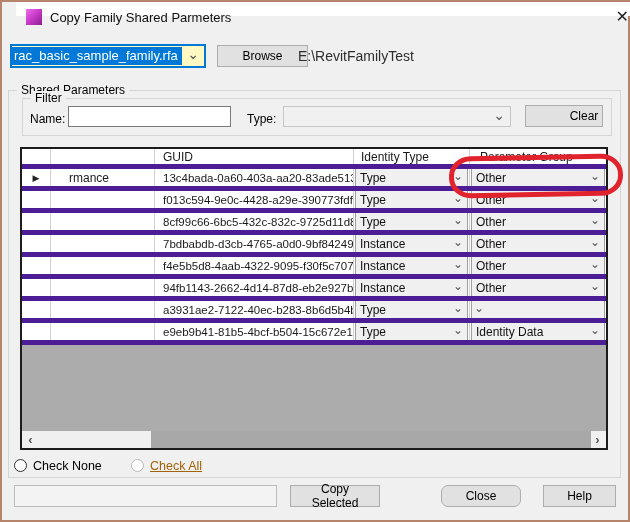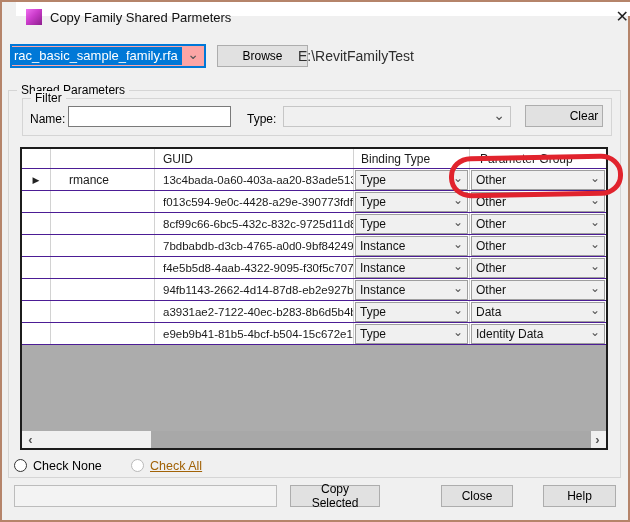--- a/index.html
+++ b/index.html
@@ -9,21 +9,21 @@
   .abs{position:absolute;}
 
   
   .titlebar{left:16px;top:2px;width:626px;height:14px;background:#ffffff;}
   .app-icon{position:absolute;left:10px;top:7px;width:16px;height:16px;
             background:linear-gradient(135deg,#f06ef0 0%,#cb3ccb 45%,#8d1f8d 100%);}
   .win-title{position:absolute;left:34px;top:8px;font-size:13px;color:#111;white-space:nowrap;}
   .win-close{position:absolute;right:13px;top:6px;font-size:16px;color:#222;cursor:pointer;line-height:18px;}
 
   
-  .combo{display:flex;align-items:center;background:#fca5a5;}
+  .combo{display:flex;align-items:center;background:#fef9c3;}
   .family-combo{left:10px;top:44px;width:196px;height:24px;border:2px solid #0078d7;}
   .family-combo .sel{flex:1;background:#0078d7;color:#fff;font-size:13px;padding:1px 1px 2px 2px;
                      white-space:nowrap;overflow:hidden;}
   .chev{color:#555;font-size:14px;line-height:10px;padding:0 5px 4px 5px;}
   .btn{display:flex;align-items:center;justify-content:center;background:#e1e1e1;
        border:1px solid #adadad;font-size:12px;color:#000;cursor:pointer;}
   .browse-btn{left:217px;top:45px;width:91px;height:22px;}
   .path-text{left:298px;top:48px;font-size:14px;color:#2e2e2e;}
 
   
@@ -37,21 +37,21 @@
   .type-label{left:247px;top:112px;}
   .name-input{left:68px;top:106px;width:163px;height:21px;border:1px solid #7a7a7a;background:#fff;
               font-size:12px;padding:0 3px;}
   .type-combo{left:283px;top:106px;width:228px;height:21px;border:1px solid #c6c6c6;background:#f0f0f0;}
   .type-combo .sel{flex:1;}
   .clear-btn{left:525px;top:105px;width:78px;height:22px;padding-left:46px;}
 
   
   .grid{left:20px;top:147px;width:588px;height:303px;border:2px solid #1c1c1c;background:#acacac;
         display:flex;flex-direction:column;overflow:hidden;}
-  .grow{display:flex;width:100%;background:#fff;border-bottom:1px solid #4c1d95;flex:0 0 auto;}
+  .grow{display:flex;width:100%;background:#fff;border-bottom:5px solid #4c1d95;flex:0 0 auto;}
   .ghead{height:20px;}
   .gdata{height:22px;}
   .c{border-right:1px solid #d2d2d2;display:flex;align-items:center;overflow:hidden;
      white-space:nowrap;flex:0 0 auto;}
   .c-rowhdr{width:29px;justify-content:center;}
   .c-name{width:92px;padding-left:6px;font-size:12px;color:#1a1a1a;margin-left:12px;}
   .c-guid{width:199px;padding-left:8px;font-size:11.5px;color:#1a1a1a;}
   .c-bind{width:116px;}
   .c-grp{flex:1 1 auto;border-right:none;}
   .hcell{font-size:12px;color:#1a1a1a;}
@@ -75,21 +75,21 @@
   .radio{width:13px;height:13px;border:1px solid #333;border-radius:50%;background:#fff;display:inline-block;}
   .radio.off{border-color:#b9b9b9;}
   .rlabel{font-size:12.5px;color:#000;}
   .rlabel.off{color:#a16207;text-decoration:underline;}
   .r1{left:14px;top:459px;} .r1l{left:33px;top:459px;}
   .r2{left:131px;top:459px;} .r2l{left:150px;top:459px;}
 
   
   .progress-box{left:14px;top:485px;width:263px;height:22px;background:#f3f3f3;border:1px solid #bcbcbc;}
   .copy-btn{left:290px;top:485px;width:90px;height:22px;}
-  .close-btn{left:441px;top:485px;width:72px;height:22px;}
+  .close-btn{left:441px;top:485px;width:80px;height:22px;border-radius:7px;}
   .help-btn{left:543px;top:485px;width:73px;height:22px;}
 </style>
 </head>
 <body>
 
 <div class="dialog">
 
   <div class="abs titlebar">
     <span class="app-icon"></span>
     <span class="win-title">Copy Family Shared Parmeters</span>
@@ -118,21 +118,21 @@
     <span class="chev">⌄</span>
   </div>
   <button class="abs btn clear-btn">Clear</button>
 
   <div class="abs grid">
 
     <div class="grow ghead">
       <div class="c c-rowhdr"></div>
       <div class="c c-name"></div>
       <div class="c c-guid hcell">GUID</div>
-      <div class="c c-bind hcell" style="padding-left:7px;">Binding Type</div>
+      <div class="c c-bind hcell" style="padding-left:7px;">Identity Type</div>
       <div class="c c-grp hcell" style="padding-left:10px;">Parameter Group</div>
     </div>
 
     <div class="grow gdata">
       <div class="c c-rowhdr">
           <span class="ptr">▶</span>
         </div>
       <div class="c c-name">rmance</div>
       <div class="c c-guid">13c4bada-0a60-403a-aa20-83ade513...</div>
       <div class="c c-bind">
@@ -244,21 +244,20 @@
       <div class="c c-name"></div>
       <div class="c c-guid">a3931ae2-7122-40ec-b283-8b6d5b4b...</div>
       <div class="c c-bind">
           <div class="cellcombo">
             <span class="lbl">Type</span>
             <span class="chev">⌄</span>
           </div>
         </div>
       <div class="c c-grp">
           <div class="cellcombo">
-            <span class="lbl">Data</span>
             <span class="chev">⌄</span>
           </div>
         </div>
     </div>
 
     <div class="grow gdata">
       <div class="c c-rowhdr"></div>
       <div class="c c-name"></div>
       <div class="c c-guid">e9eb9b41-81b5-4bcf-b504-15c672e1e...</div>
       <div class="c c-bind">

